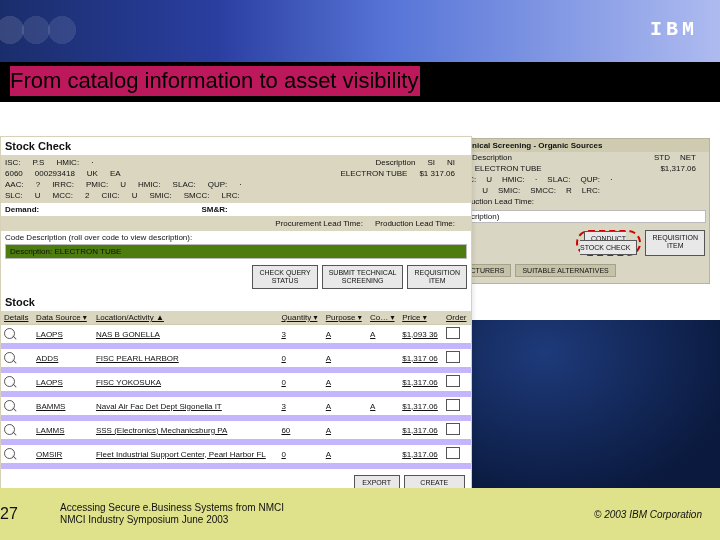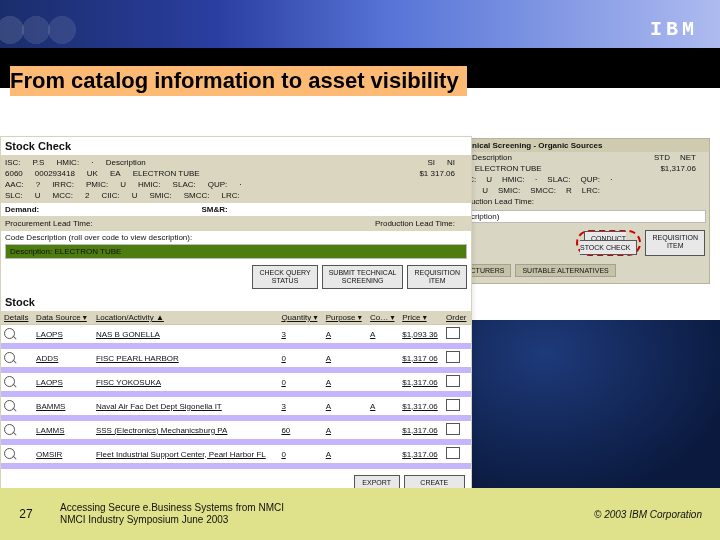--- a/index.html
+++ b/index.html
@@ -1,43 +1,43 @@
 <!DOCTYPE html>
 <html><head>
 <meta charset="utf-8">
 <style>
   html, body { margin:0; padding:0; font-family: Arial, Helvetica, sans-serif; font-size:10px; color:#111; }
   .slide { width:720px; height:540px; position:relative; background:#fff; overflow:hidden; }
-  .top-band { height:48px; background: linear-gradient(to right, #1a2d6b 0%, #2a3ea0 30%, #5876d8 55%, #aebbf0 100%); position:relative; }
+  .top-band { height:62px; background: linear-gradient(to right, #1a2d6b 0%, #2a3ea0 30%, #5876d8 55%, #aebbf0 100%); position:relative; }
   .top-band::before { content:""; position:absolute; left:0; top:0; width:260px; height:62px; background:
       radial-gradient(circle at 10px 30px, rgba(255,255,255,.15) 0 14px, transparent 14px),
       radial-gradient(circle at 36px 30px, rgba(255,255,255,.12) 0 14px, transparent 14px),
       radial-gradient(circle at 62px 30px, rgba(255,255,255,.12) 0 14px, transparent 14px); opacity:.85; }
   .ibm-logo { position:absolute; right:22px; top:18px; color:#fff; font-weight:900; letter-spacing:4px; font-size:20px; font-family:"Courier New", monospace; }
   .black-bar { height:40px; background:#000; }
-  .title { position:absolute; left:10px; top:66px; font-size:22px; font-weight:bold; color:#000;  background:#fdba74; padding:2px 8px 2px 0;}
+  .title { position:absolute; left:10px; top:66px; font-size:22px; font-weight:normal; color:#000;  background:#be185d; padding:2px 2px 2px 0;}
 
   
   .back-panel { position:absolute; right:10px; top:138px; width:258px; background:#d9d6c3; border:1px solid #b8b49a; font-size:8px; }
   .bp-title { background:#cfcbb0; font-weight:bold; padding:2px 3px; }
   .bp-row { display:flex; padding:1px 3px; }
   .bp-row span { margin-right:10px; white-space:nowrap; }
   .bp-desc { background:#fff; border:1px solid #bbb; padding:1px 3px; margin:3px; font-size:8px; }
   .bp-btnrow { display:flex; justify-content:flex-end; padding:4px; }
   .bp-btn { border:1px solid #555; background:#e8e8e8; padding:3px 6px; text-align:center; font-size:7px; line-height:8px; margin-left:4px; }
   .dashed-ring { border:2px dashed #c00; border-radius:14px; padding:2px; }
   .bp-tabs { display:flex; padding:4px 4px 6px 4px; }
   .bp-tab { background:#c5c2a9; border:1px solid #a6a28a; padding:2px 6px; margin-right:4px; font-size:7px; }
 
   
   .front-panel { position:absolute; left:0; top:136px; width:470px; background:#fff; border:1px solid #d6d2b9; box-shadow:2px 2px 4px rgba(0,0,0,.08); font-size:8px; }
   .sc-head { background:#fff; font-weight:bold; font-size:11px; padding:3px 4px; }
   .sc-block { background:#dad6bf; padding:2px 4px; }
   .sc-block .row { display:flex; flex-wrap:wrap; padding:1px 0; }
-  .sc-block .row span { margin-right:12px; white-space:nowrap; }
+  .sc-block .row span { margin-right:12px; white-space:nowrap;text-align:right; }
   .demand { background:#fff; padding:2px 4px; font-weight:bold; }
   .codedesc { padding:2px 4px; }
   .codedesc-title { font-size:8px; }
   .codedesc-box { border:1px solid #bbb; background:#4d7c0f; padding:2px 4px; margin-top:2px; }
   .triple-btnrow { display:flex; justify-content:flex-end; padding:4px; }
   .triple-btn { border:1px solid #555; background:#e8e8e8; padding:3px 6px; text-align:center; font-size:7px; line-height:8px; margin-left:4px; }
 
   
   .stock-label { font-weight:bold; font-size:11px; padding:3px 4px; }
   table.stock { width:100%; border-collapse:collapse; font-size:8px;text-decoration:underline; }
@@ -46,21 +46,21 @@
   .mag { display:inline-block; width:9px; height:9px; border:1px solid #555; border-radius:50%; position:relative; }
   .mag::after { content:""; position:absolute; width:5px; height:1px; background:#555; left:7px; top:8px; transform:rotate(45deg); }
   .cal { display:inline-block; width:12px; height:10px; border:1px solid #555; background:#fff; }
   .btnrow2 { display:flex; justify-content:flex-end; padding:6px; }
 
   
   .blue-fill { position:absolute; right:0; top:320px; width:250px; height:168px; background: radial-gradient(ellipse at 30% 20%, #1e3a7a 0%, #0a193d 80%); }
 
   
   .footer { position:absolute; left:0; right:0; bottom:0; height:52px; background:#dfe28b; display:flex; align-items:center; }
-  .pagenum { width:52px; text-align:center; font-size:12px; }
+  .pagenum { width:52px; font-size:16px; }
   .foot-center { flex:1; font-size:10px; line-height:12px; padding-left:8px; }
   .foot-right { font-size:10px; padding-right:18px;font-style:italic; }
 </style>
 </head>
 <body>
 
 <div class="slide">
 
   <div class="top-band">
     <span class="ibm-logo">IBM</span>

